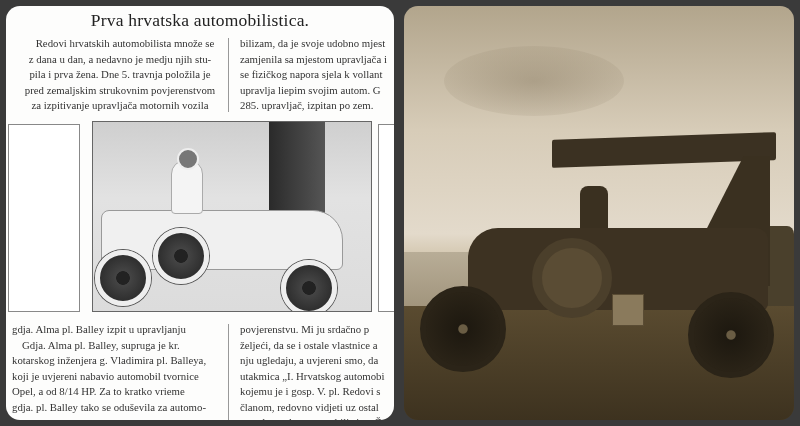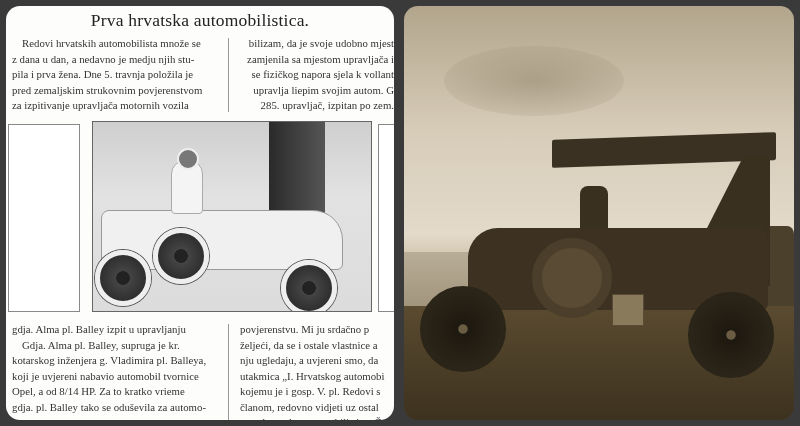--- a/index.html
+++ b/index.html
@@ -30,29 +30,29 @@
   .wheel2{position:absolute;width:74px;height:74px;border-radius:50%;background:radial-gradient(circle,#6a5d44 8%,#1e1910 10%,#2a2317 70%,#1e1910 100%);border:6px solid #2b2418;}
   .driver{position:absolute;left:176px;top:180px;width:28px;height:44px;background:#3a3020;border-radius:8px 8px 2px 2px;}
   .case{position:absolute;left:208px;top:288px;width:30px;height:30px;background:#8a7a5c;border:1px solid #5a4c34;}
 </style>
 </head>
 <body>
 
 <div id="left" class="panel">
   <div class="title">Prva hrvatska automobilistica.</div>
 
-  <div class="col" style="left:6px;top:30px;width:216px;">
+  <div class="col" style="left:6px;top:30px;width:216px;text-align:center;">
     <div class="ind">Redovi hrvatskih automobilista množe se</div>
     <div>z dana u dan, a nedavno je medju njih stu-</div>
     <div>pila i prva žena. Dne 5. travnja položila je</div>
     <div>pred zemaljskim strukovnim povjerenstvom</div>
     <div>za izpitivanje upravljača motornih vozila</div>
   </div>
   <div class="rule" style="left:222px;top:32px;height:74px;"></div>
-  <div class="col" style="left:234px;top:30px;width:154px;overflow:hidden;text-align:right;">
+  <div class="col" style="left:234px;top:30px;width:154px;overflow:hidden;">
     <div>bilizam, da je svoje udobno mjest</div>
     <div>zamjenila sa mjestom upravljača i</div>
     <div>se fizičkog napora sjela k vollant</div>
     <div>upravlja liepim svojim autom. G</div>
     <div>285. upravljač, izpitan po zem.</div>
   </div>
 
   <div class="framebox" style="left:2px;top:118px;width:70px;height:186px;"></div>
   <div class="framebox" style="left:372px;top:118px;width:30px;height:186px;"></div>
 

